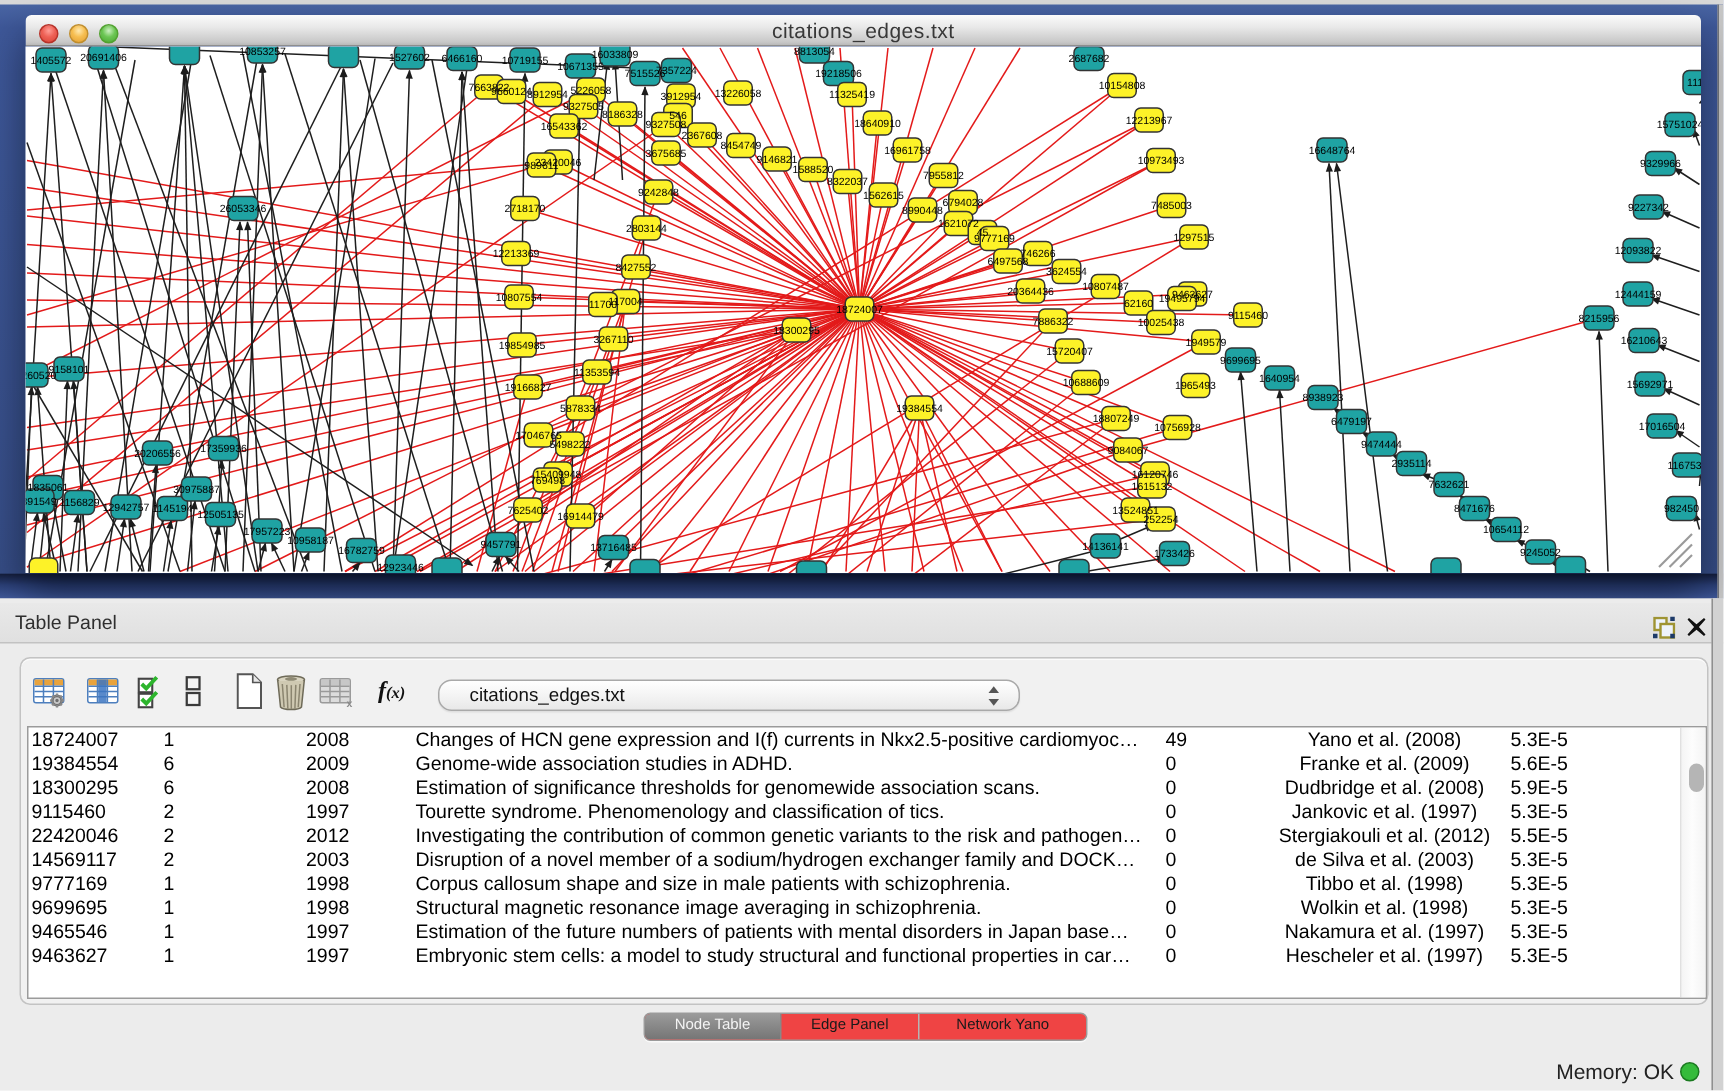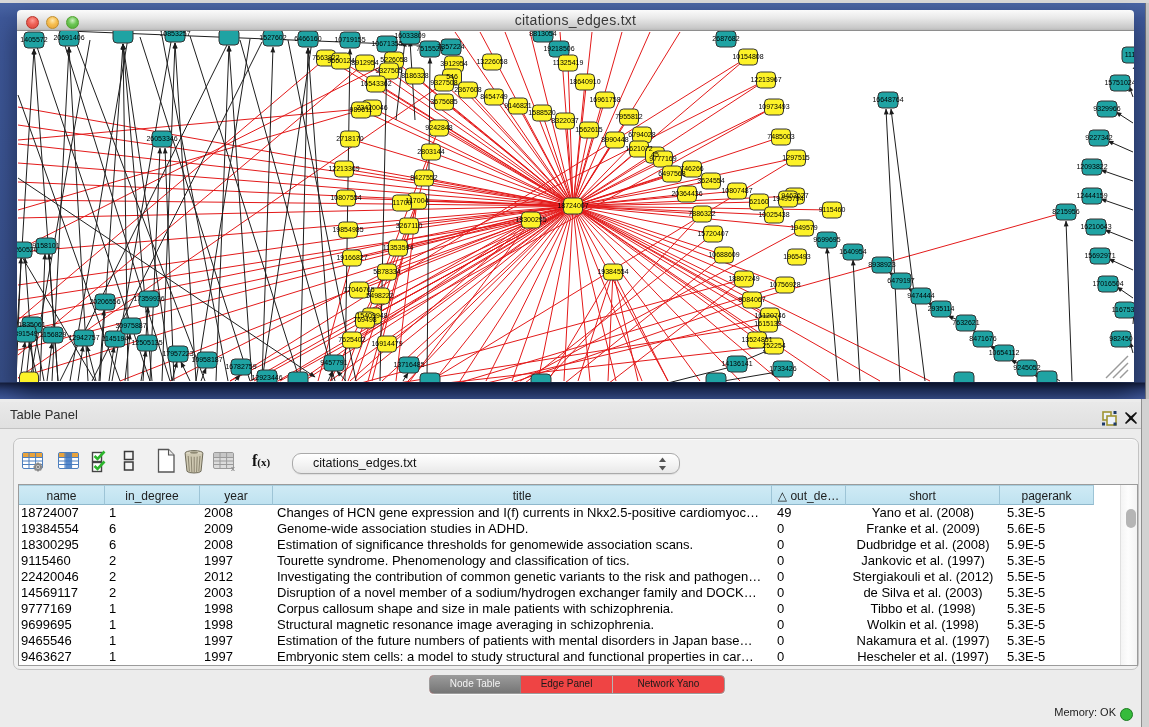--- a/index.html
+++ b/index.html
@@ -652,47 +652,46 @@
         <svg width="24" height="24" viewBox="0 0 24 24" style="position:absolute;left:198px;top:10px">
           <rect x="1.5" y="3.5" width="20" height="16" rx="1.5" fill="#dcdcdc" stroke="#9a9a9a"></rect>
           <rect x="2" y="4" width="19" height="4" fill="#c7c7c7"></rect>
           <line x1="8" y1="4" x2="8" y2="19" stroke="#9a9a9a" stroke-width="1"></line>
           <line x1="14.6" y1="4" x2="14.6" y2="19" stroke="#9a9a9a" stroke-width="1"></line>
           <line x1="2" y1="8.5" x2="21" y2="8.5" stroke="#9a9a9a" stroke-width="1"></line>
           <line x1="2" y1="12" x2="21" y2="12" stroke="#9a9a9a" stroke-width="1"></line>
           <line x1="2" y1="15.5" x2="21" y2="15.5" stroke="#9a9a9a" stroke-width="1"></line>
           <text x="19" y="22" font-size="7" fill="#888" font-weight="bold">x</text>
         </svg>
-        <div style="position:absolute;left:238px;top:13px;font-family:'Liberation Serif',serif;font-weight:bold;font-size:16px;color:#111">f<span style="font-size:11px">(x)</span></div>
+        <div style="position:absolute;left:238px;top:13px;font-family:'Liberation Serif',serif;font-style:italic;font-weight:bold;font-size:16px;color:#111">f<span style="font-size:11px">(x)</span></div>
      <div class="abs" style="left:278px;top:14px;width:386px;height:19px;border:1px solid #a9a9a9;border-radius:9px;background:linear-gradient(180deg,#ffffff,#f2f2f2 60%,#e8e8e8);box-shadow:0 1px 1px rgba(0,0,0,.08)">
         <div class="abs" style="left:20px;top:2px;font-size:12.5px;color:#111">citations_edges.txt</div>
         <svg width="9" height="14" viewBox="0 0 9 14" class="abs" style="left:365px;top:2.5px">
             <path d="M4.5 0.5 L8 5 H1 z" fill="#555"></path>
             <path d="M4.5 13.5 L1 9 H8 z" fill="#555"></path>
           </svg>
      </div>
      <div class="abs" style="left:4px;top:45px;width:1120px;height:182px;background:#fff;border:1px solid #9b9b9b;box-sizing:border-box;overflow:hidden">
-        <div style="white-space:nowrap;font-size:0"><div class="hc" style="width:86px">name</div><div class="hc" style="width:95px">in_degree</div><div class="hc" style="width:73px">year</div><div class="hc" style="width:499px">title</div><div class="hc" style="width:74px">△ out_de…</div><div class="hc" style="width:154px">short</div><div class="hc" style="width:94px">pagerank</div></div>
         <div class="tr"><div style="width:86px;padding-left:2px;text-align:left" class="bc">18724007</div><div style="width:95px;padding-left:4px;text-align:left" class="bc">1</div><div style="width:73px;padding-left:4px;text-align:left" class="bc">2008</div><div style="width:499px;padding-left:4px;text-align:left" class="bc">Changes of HCN gene expression and I(f) currents in Nkx2.5-positive cardiomyoc…</div><div style="width:74px;padding-left:5px;text-align:left" class="bc">49</div><div style="width:154px;text-align:center" class="bc">Yano et al. (2008)</div><div style="width:94px;padding-left:7px;text-align:left" class="bc">5.3E-5</div></div>
           <div class="tr"><div style="width:86px;padding-left:2px;text-align:left" class="bc">19384554</div><div style="width:95px;padding-left:4px;text-align:left" class="bc">6</div><div style="width:73px;padding-left:4px;text-align:left" class="bc">2009</div><div style="width:499px;padding-left:4px;text-align:left" class="bc">Genome-wide association studies in ADHD.</div><div style="width:74px;padding-left:5px;text-align:left" class="bc">0</div><div style="width:154px;text-align:center" class="bc">Franke et al. (2009)</div><div style="width:94px;padding-left:7px;text-align:left" class="bc">5.6E-5</div></div>
           <div class="tr"><div style="width:86px;padding-left:2px;text-align:left" class="bc">18300295</div><div style="width:95px;padding-left:4px;text-align:left" class="bc">6</div><div style="width:73px;padding-left:4px;text-align:left" class="bc">2008</div><div style="width:499px;padding-left:4px;text-align:left" class="bc">Estimation of significance thresholds for genomewide association scans.</div><div style="width:74px;padding-left:5px;text-align:left" class="bc">0</div><div style="width:154px;text-align:center" class="bc">Dudbridge et al. (2008)</div><div style="width:94px;padding-left:7px;text-align:left" class="bc">5.9E-5</div></div>
           <div class="tr"><div style="width:86px;padding-left:2px;text-align:left" class="bc">9115460</div><div style="width:95px;padding-left:4px;text-align:left" class="bc">2</div><div style="width:73px;padding-left:4px;text-align:left" class="bc">1997</div><div style="width:499px;padding-left:4px;text-align:left" class="bc">Tourette syndrome. Phenomenology and classification of tics.</div><div style="width:74px;padding-left:5px;text-align:left" class="bc">0</div><div style="width:154px;text-align:center" class="bc">Jankovic et al. (1997)</div><div style="width:94px;padding-left:7px;text-align:left" class="bc">5.3E-5</div></div>
           <div class="tr"><div style="width:86px;padding-left:2px;text-align:left" class="bc">22420046</div><div style="width:95px;padding-left:4px;text-align:left" class="bc">2</div><div style="width:73px;padding-left:4px;text-align:left" class="bc">2012</div><div style="width:499px;padding-left:4px;text-align:left" class="bc">Investigating the contribution of common genetic variants to the risk and pathogen…</div><div style="width:74px;padding-left:5px;text-align:left" class="bc">0</div><div style="width:154px;text-align:center" class="bc">Stergiakouli et al. (2012)</div><div style="width:94px;padding-left:7px;text-align:left" class="bc">5.5E-5</div></div>
           <div class="tr"><div style="width:86px;padding-left:2px;text-align:left" class="bc">14569117</div><div style="width:95px;padding-left:4px;text-align:left" class="bc">2</div><div style="width:73px;padding-left:4px;text-align:left" class="bc">2003</div><div style="width:499px;padding-left:4px;text-align:left" class="bc">Disruption of a novel member of a sodium/hydrogen exchanger family and DOCK…</div><div style="width:74px;padding-left:5px;text-align:left" class="bc">0</div><div style="width:154px;text-align:center" class="bc">de Silva et al. (2003)</div><div style="width:94px;padding-left:7px;text-align:left" class="bc">5.3E-5</div></div>
           <div class="tr"><div style="width:86px;padding-left:2px;text-align:left" class="bc">9777169</div><div style="width:95px;padding-left:4px;text-align:left" class="bc">1</div><div style="width:73px;padding-left:4px;text-align:left" class="bc">1998</div><div style="width:499px;padding-left:4px;text-align:left" class="bc">Corpus callosum shape and size in male patients with schizophrenia.</div><div style="width:74px;padding-left:5px;text-align:left" class="bc">0</div><div style="width:154px;text-align:center" class="bc">Tibbo et al. (1998)</div><div style="width:94px;padding-left:7px;text-align:left" class="bc">5.3E-5</div></div>
           <div class="tr"><div style="width:86px;padding-left:2px;text-align:left" class="bc">9699695</div><div style="width:95px;padding-left:4px;text-align:left" class="bc">1</div><div style="width:73px;padding-left:4px;text-align:left" class="bc">1998</div><div style="width:499px;padding-left:4px;text-align:left" class="bc">Structural magnetic resonance image averaging in schizophrenia.</div><div style="width:74px;padding-left:5px;text-align:left" class="bc">0</div><div style="width:154px;text-align:center" class="bc">Wolkin et al. (1998)</div><div style="width:94px;padding-left:7px;text-align:left" class="bc">5.3E-5</div></div>
           <div class="tr"><div style="width:86px;padding-left:2px;text-align:left" class="bc">9465546</div><div style="width:95px;padding-left:4px;text-align:left" class="bc">1</div><div style="width:73px;padding-left:4px;text-align:left" class="bc">1997</div><div style="width:499px;padding-left:4px;text-align:left" class="bc">Estimation of the future numbers of patients with mental disorders in Japan base…</div><div style="width:74px;padding-left:5px;text-align:left" class="bc">0</div><div style="width:154px;text-align:center" class="bc">Nakamura et al. (1997)</div><div style="width:94px;padding-left:7px;text-align:left" class="bc">5.3E-5</div></div>
           <div class="tr"><div style="width:86px;padding-left:2px;text-align:left" class="bc">9463627</div><div style="width:95px;padding-left:4px;text-align:left" class="bc">1</div><div style="width:73px;padding-left:4px;text-align:left" class="bc">1997</div><div style="width:499px;padding-left:4px;text-align:left" class="bc">Embryonic stem cells: a model to study structural and functional properties in car…</div><div style="width:74px;padding-left:5px;text-align:left" class="bc">0</div><div style="width:154px;text-align:center" class="bc">Hescheler et al. (1997)</div><div style="width:94px;padding-left:7px;text-align:left" class="bc">5.3E-5</div></div>
         <div class="abs" style="left:1101px;top:0;width:18px;height:180px;background:linear-gradient(90deg,#f4f4f4,#fdfdfd 40%,#f1f1f1);border-left:1px solid #e0e0e0"></div>
         <div class="abs" style="left:1107px;top:24px;width:10px;height:19px;border-radius:5px;background:#b5b5b5"></div>
      </div>
    </div>
 
    <div class="abs" style="left:429px;top:276px;width:294px;height:17px;border:1px solid #9b9b9b;border-radius:4.5px;background:#ef4444;font-size:10px;overflow:hidden;box-shadow:0 1px 0 rgba(255,255,255,.7)">
      <div class="abs" style="left:0;top:0;width:90px;height:17px;background:linear-gradient(180deg,#9a9a9a,#757575);color:#f4f4f4;text-align:center;line-height:16px;border-right:1px solid #888">Node Table</div>
      <div class="abs" style="left:91px;top:0;width:91px;height:17px;color:#1a1a1a;text-align:center;line-height:16px;border-right:1px solid #b5b5b5">Edge Panel</div>
      <div class="abs" style="left:183px;top:0;width:111px;height:17px;color:#1a1a1a;text-align:center;line-height:16px">Network Yano</div>
    </div>
-   <div class="abs" style="right:33px;top:307px;font-size:11px;color:#222">Memory: OK</div>
+   <div class="abs" style="right:33px;top:307px;font-size:14px;color:#222">Memory: OK</div>
    <div class="abs" style="left:1120px;top:309px;width:13px;height:13px;border-radius:50%;background:#35bb3b;border:1px solid #1b7a20;box-sizing:border-box"></div>
    <div class="abs" style="left:1141px;top:0;width:8px;height:328px;background:#d2d2d2;border-left:1px solid #8f8f8f;box-sizing:border-box"></div>
  </div>
 </div>
 
 </body></html>

